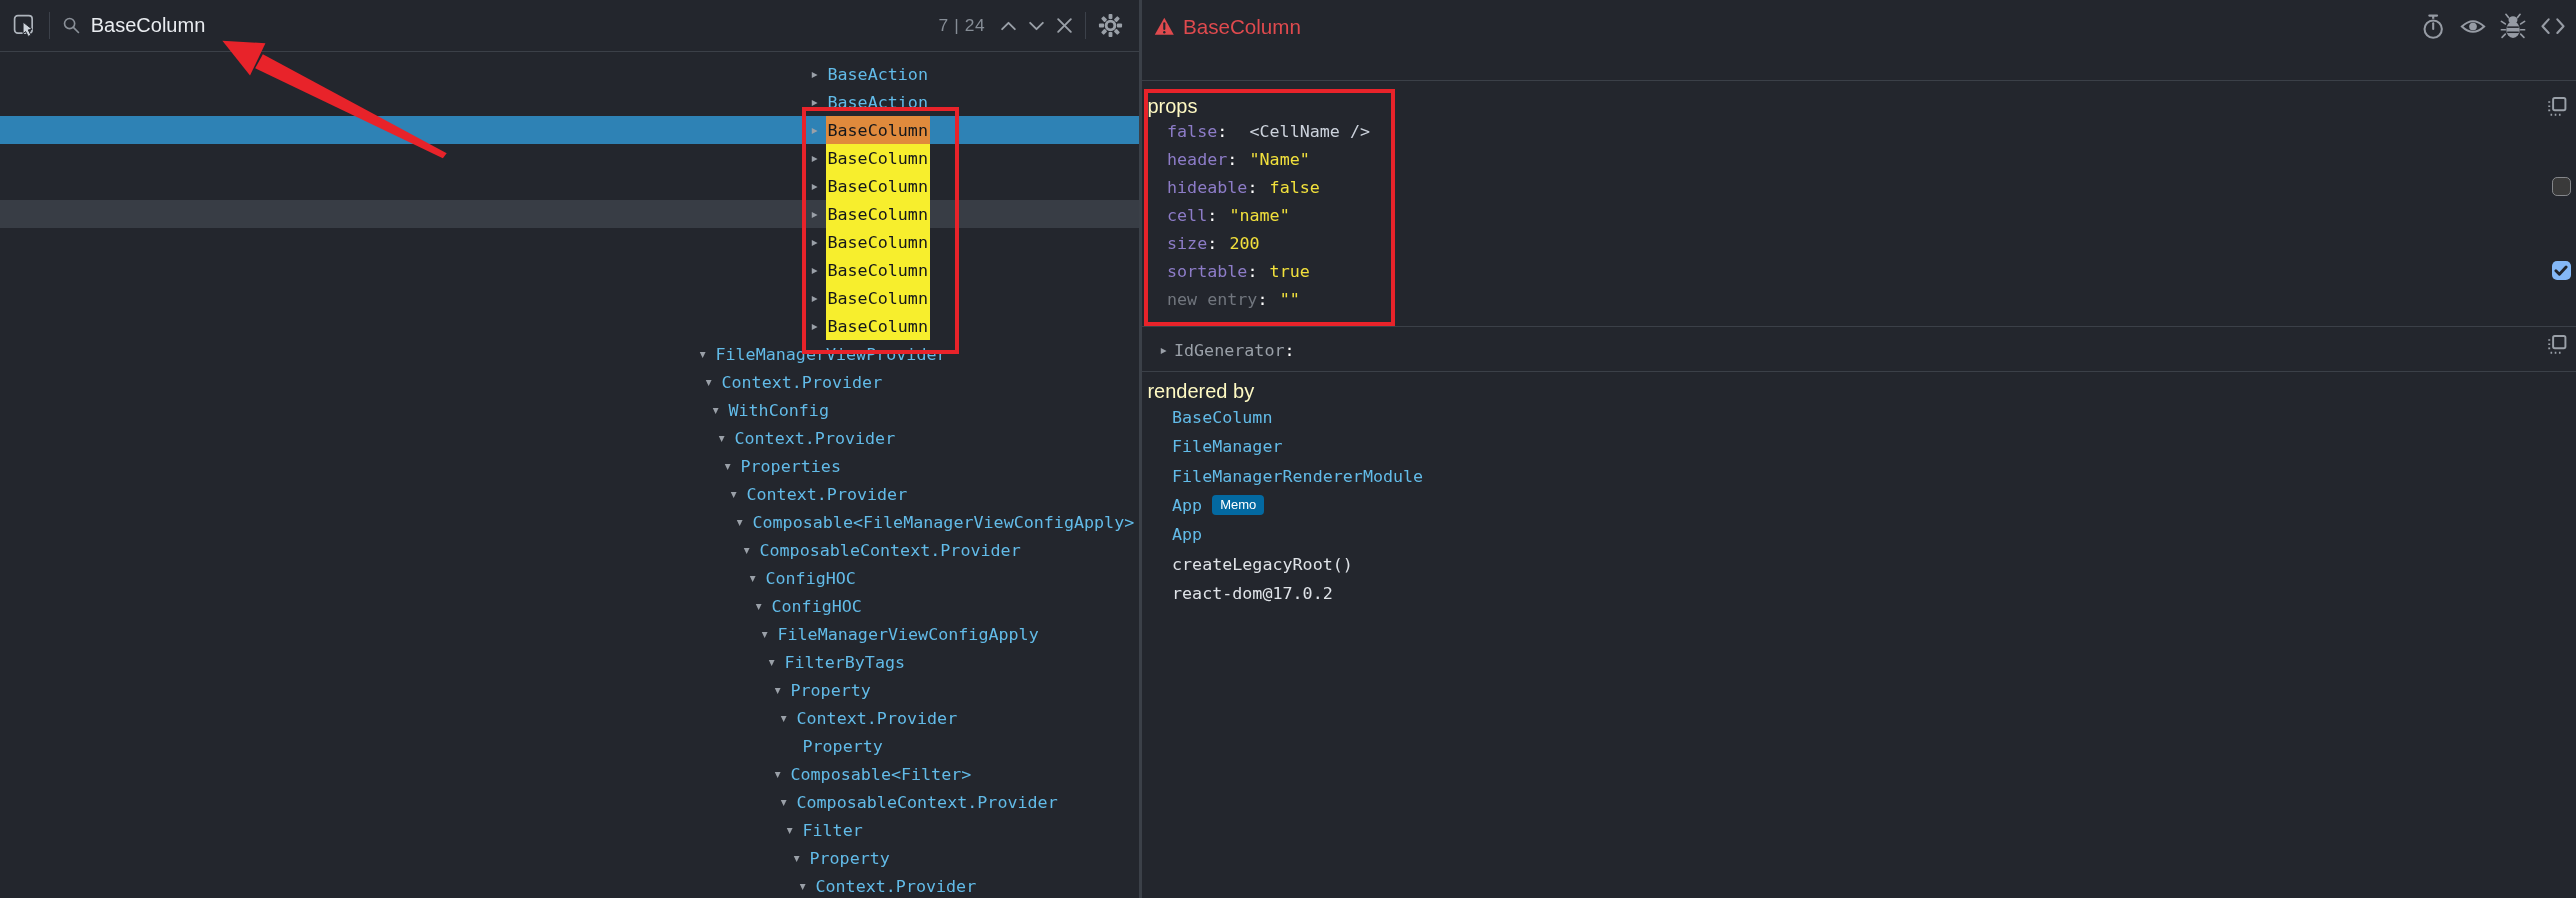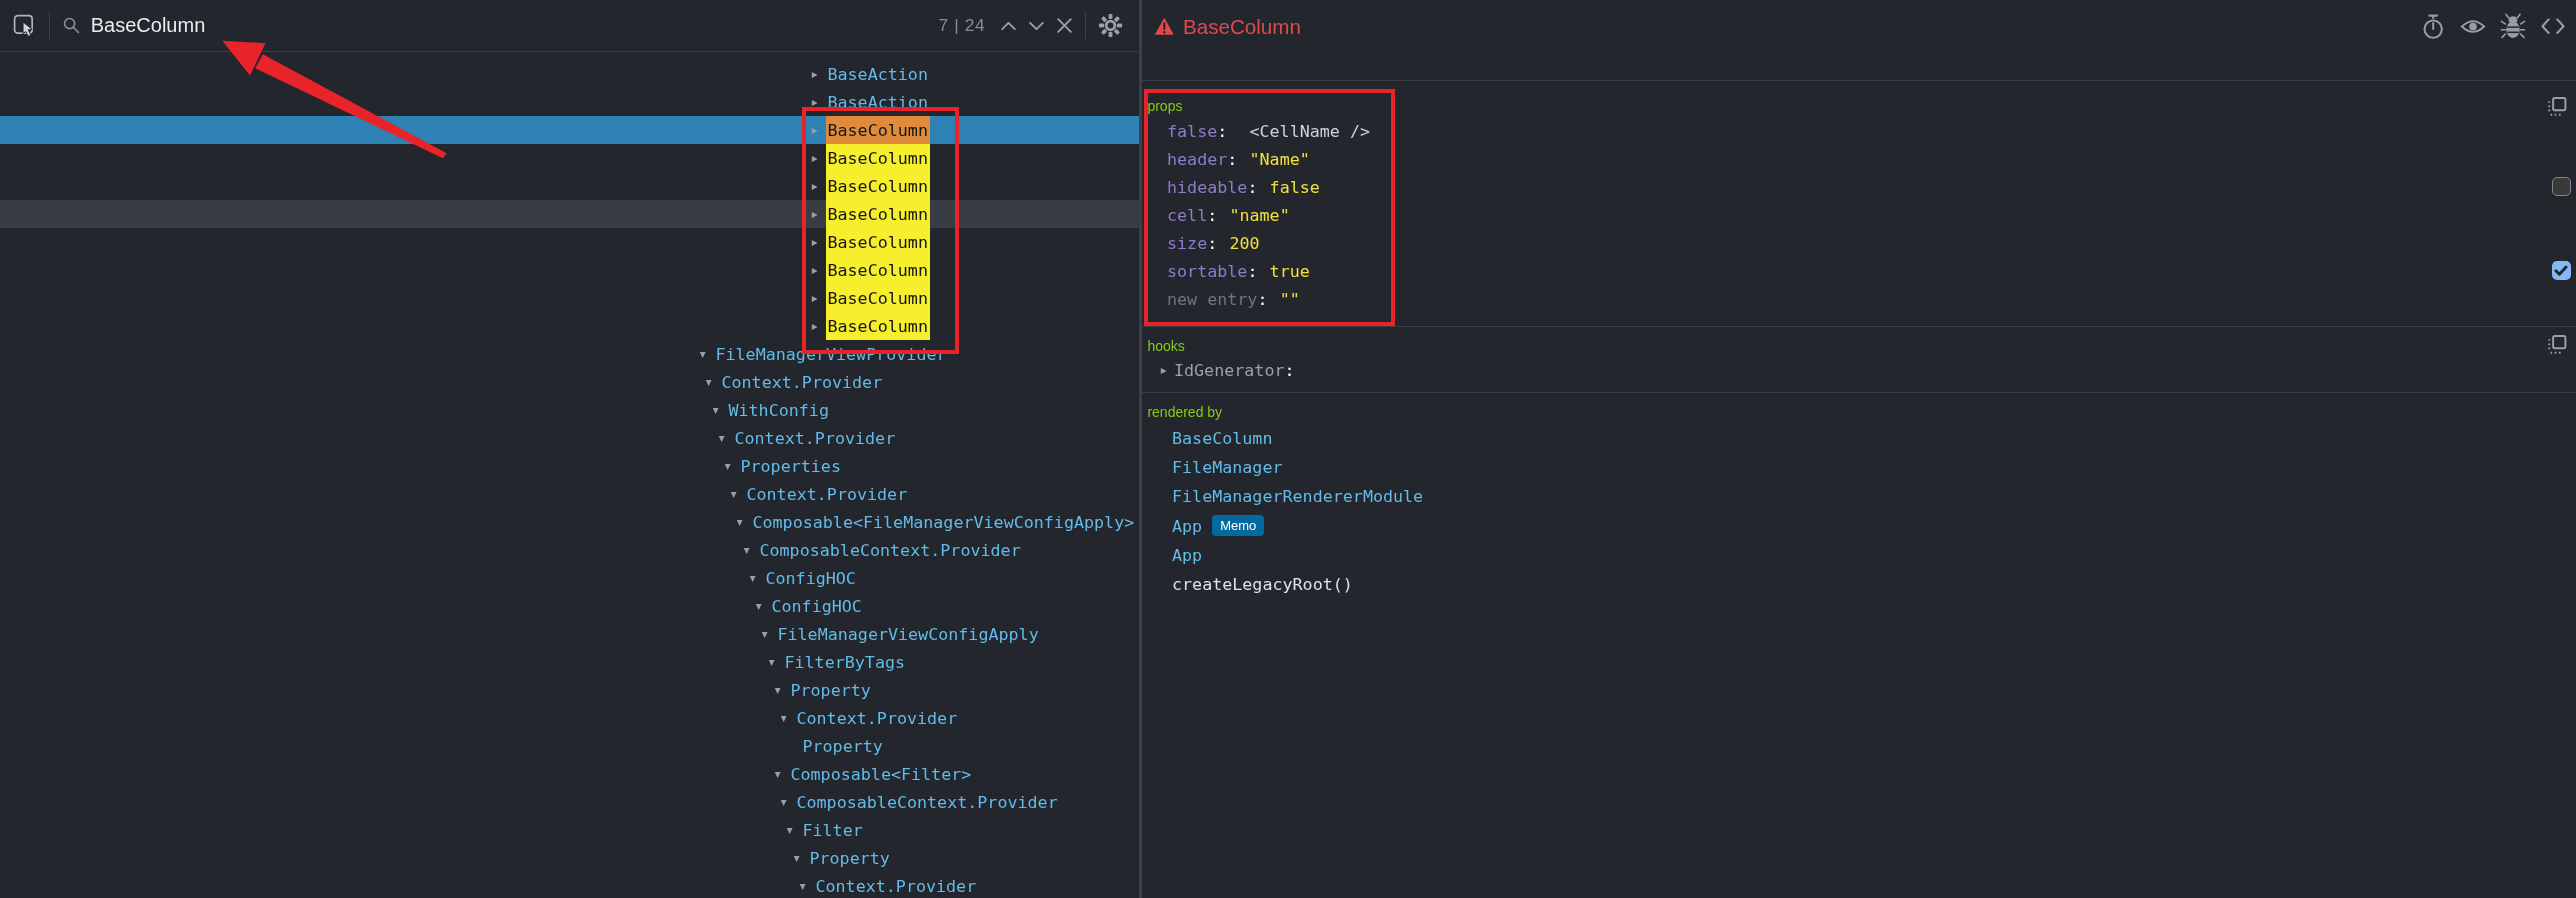--- a/index.html
+++ b/index.html
@@ -40,21 +40,21 @@
   .rheader{position:absolute;left:0;top:0;right:0;height:81px;border-bottom:1.3px solid #3b4048;}
   .rtitle-wrap{position:absolute;left:13px;top:11.6px;height:30px;display:flex;align-items:center;gap:8.4px;}
   .rtitle{color:#df4a4e;font-size:20.6px;font-weight:400;}
   .rtools{position:absolute;right:10.3px;top:11.6px;height:30px;display:flex;align-items:center;gap:14px;}
   .rtool{width:26px;height:27px;}
 
   .sections{position:absolute;left:0;top:82px;right:0;bottom:0;}
   .sec{position:relative;border-bottom:1.3px solid #3b4048;}
   .sec.last{border-bottom:0;}
   .sec-head{height:20.6px;display:flex;align-items:center;padding-left:6.4px;
-            font-size:14px;font-weight:500;color:#84cc16;}
+            font-size:20px;font-weight:500;color:#fef9c3;}
   .copy-btn{position:absolute;right:7.7px;width:22px;height:22px;}
   .sec-props{padding:14px 0 13px;}
   .sec-props .copy-btn{top:14px;}
   .sec-hooks{padding:9px 0 7.7px;}
   .sec-hooks .copy-btn{top:7.7px;}
   .sec-rendered{padding:9px 0 15.4px;}
 
   .prow{position:relative;height:28px;display:flex;align-items:center;padding-left:26px;
         font:16.7px "DejaVu Sans Mono","Liberation Mono",monospace;}
   .pkey{color:#8d7cc8;}
@@ -370,21 +370,20 @@
             </div>
             <div class="prow">
               <span class="pkey newentry">new entry</span>
               <span class="pcolon">:</span>
               <span class="pval new-entry">""</span>
             </div>
           </div>
       </div>
 
       <div class="sec sec-hooks">
-        <div class="sec-head">hooks</div>
         <button class="icon-btn copy-btn">
           <svg width="22" height="22" viewBox="0 0 34 34">
             <rect x="11" y="3" width="19" height="19" rx="2.5" fill="none" stroke="#9aa0a8" stroke-width="3"></rect>
             <line x1="5" y1="8" x2="5" y2="24" stroke="#9aa0a8" stroke-width="3" stroke-dasharray="2.5 4"></line>
             <line x1="7" y1="29" x2="25" y2="29" stroke="#9aa0a8" stroke-width="3" stroke-dasharray="2.5 4"></line>
           </svg>
         </button>
         <div>
             <div class="hookrow">
               <span class="twisty">▸</span>
@@ -408,20 +407,23 @@
             </div>
             <div class="rbrow">
               <span class="link">App</span>
               <span class="memo-badge">Memo</span>
             </div>
             <div class="rbrow">
               <span class="link">App</span>
             </div>
             <div class="rbrow">
               <span class="plain">createLegacyRoot()</span>
+            </div>
+            <div class="rbrow">
+              <span class="plain">react-dom@17.0.2</span>
             </div>
           </div>
       </div>
     </div>
   </div>
 
   <div class="abox abox-tree"></div>
   <div class="abox abox-props"></div>
   <svg class="arrow-overlay" viewBox="0 0 4008 1398">
     <polygon points="695,238 689,246 397,106 409,84" fill="#e8232a"></polygon>

